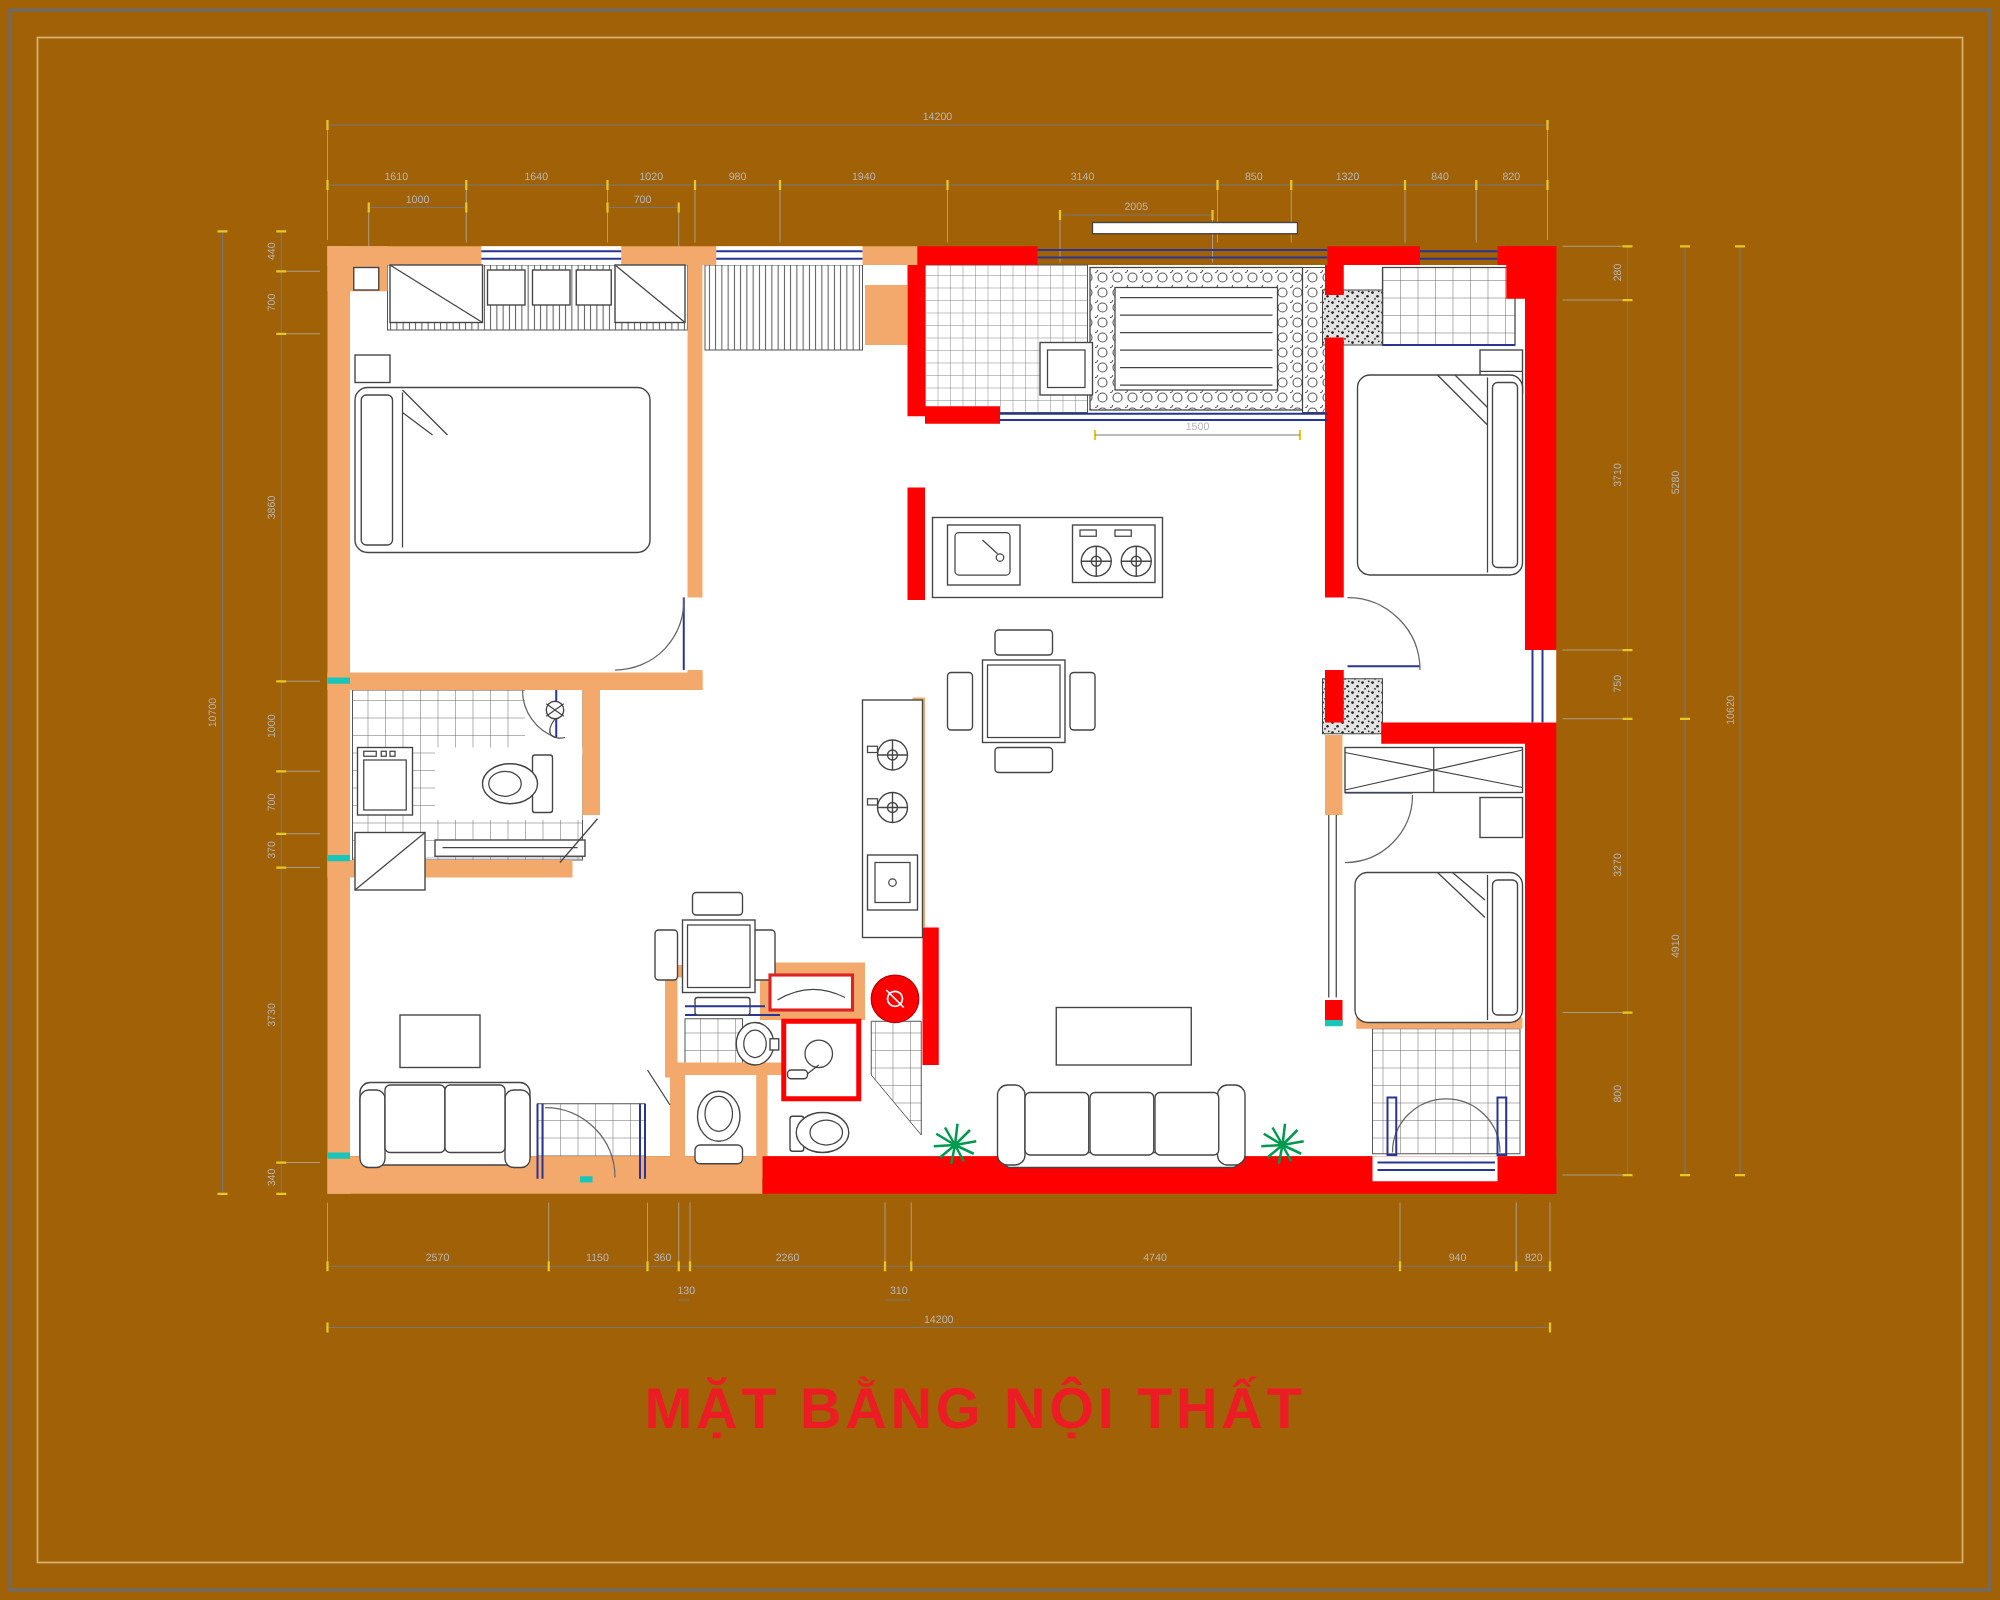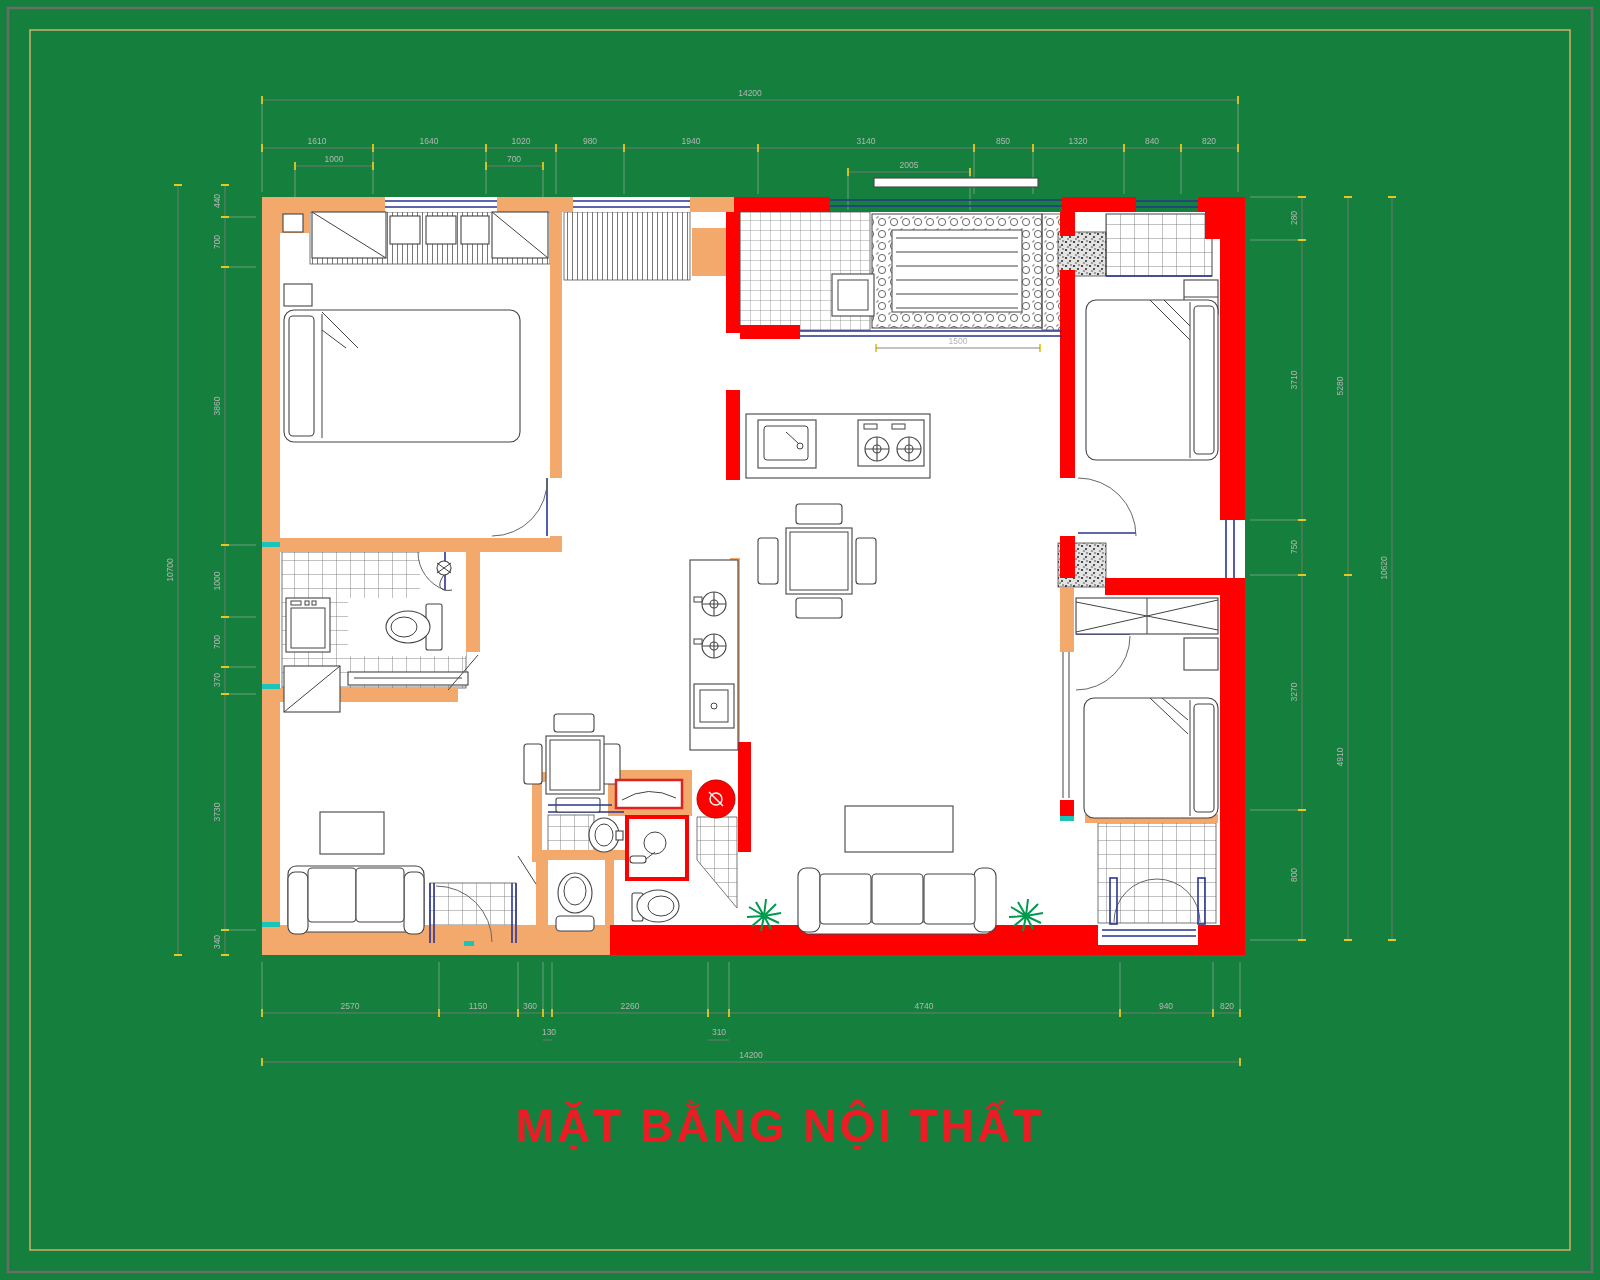--- a/index.html
+++ b/index.html
@@ -1,17 +1,17 @@
 <!DOCTYPE html>
 <html><head>
 <meta charset="utf-8">
 <style>
   html,body{margin:0;padding:0;background:#fff;}
   body{font-family:"Liberation Sans",sans-serif;}
-  .sheet{position:relative;width:1600px;height:1280px;background:#15803d;overflow:hidden;}
+  .sheet{position:relative;width:1600px;height:1280px;background:#a16207;overflow:hidden;}
   svg text{font-family:"Liberation Sans",sans-serif;}
   .dimtx{fill:#b5b5b5;font-size:8.5px;}
   .dimln{stroke:#787878;stroke-width:0.9;fill:none;}
   .ext{stroke:#b0b0b0;stroke-width:0.6;fill:none;}
   .tick{stroke:#e6c822;stroke-width:1.8;fill:none;}
   .fl{fill:#ffffff;stroke:#444444;stroke-width:1.1;}
   .ln{stroke:#444444;stroke-width:1;fill:none;}
   .nav{stroke:#283593;stroke-width:1.6;fill:none;}
   .arc{stroke:#666666;stroke-width:1;fill:none;}
   .teal{fill:#19c5b8;}

